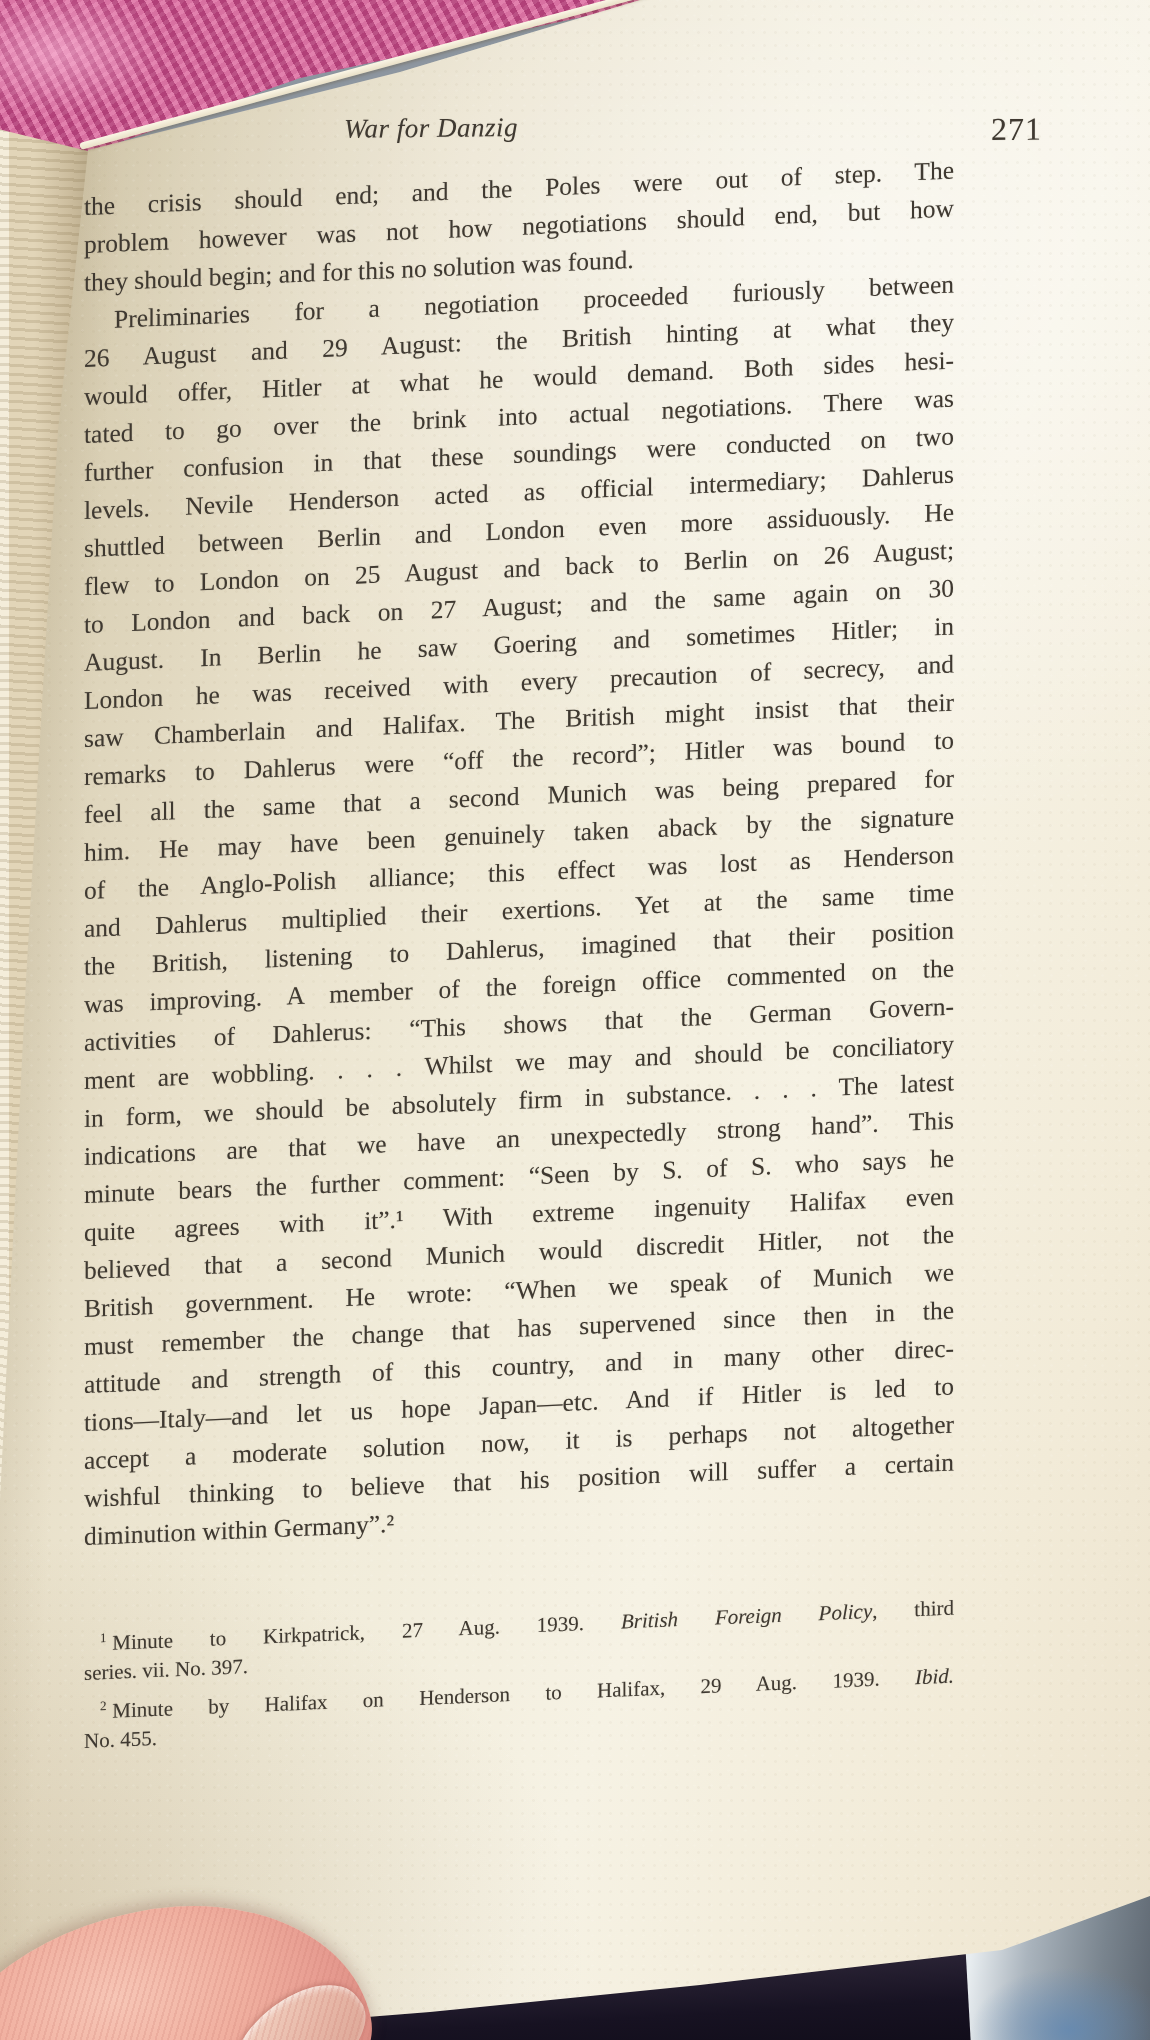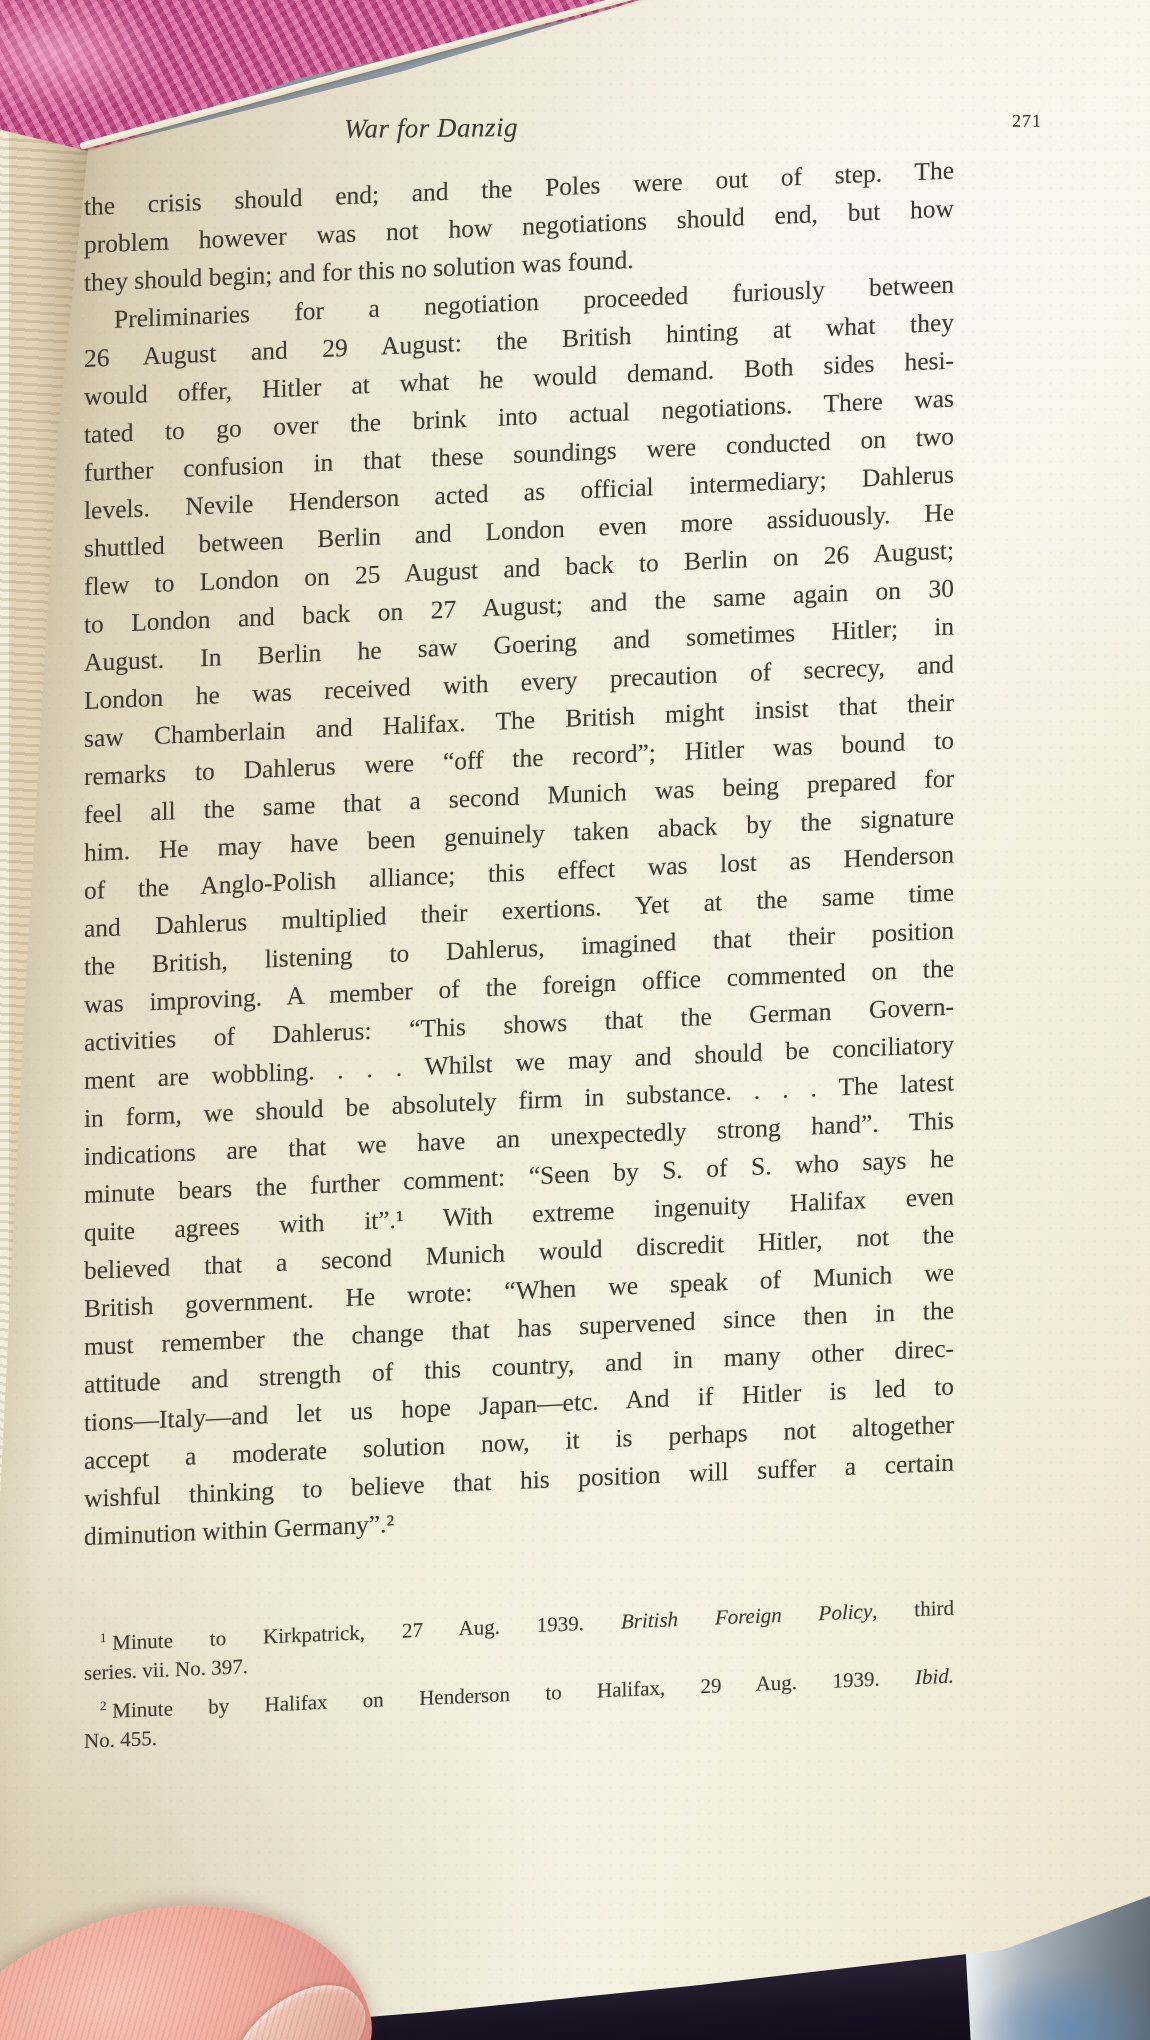--- a/index.html
+++ b/index.html
@@ -74,21 +74,21 @@
   
   .type-block{
     position:absolute; left:84px; top:112px; width:870px; height:1700px;
     color:#3f3931; text-shadow:0 0 1px rgba(64,56,44,.30);
   }
   .running-head{position:relative; height:44px; transform:skewY(-.6deg);}
   .head-title{
     display:block; text-align:center; transform:translateX(-88px);
     font-style:italic; font-size:27px; letter-spacing:.5px;
   }
-  .folio{position:absolute; right:-88px; top:4px; font-size:18px; letter-spacing:1px;}
+  .folio{position:absolute; right:-88px; top:4px; font-size:32px; letter-spacing:1px;}
   .tilt{position:absolute; left:0; top:76px; width:870px; transform:skewY(-2.4deg); transform-origin:0 0;}
   .body-lines{width:870px;}
   .line{
     width:100%; height:38px; line-height:38px; font-size:25.5px;
     text-align:justify; text-align-last:justify; white-space:nowrap;
   }
   .line.indent{text-indent:30px;}
   .line.last{text-align-last:left;}
   .footnotes{margin-top:66px; width:870px;}
   .fn-line{

